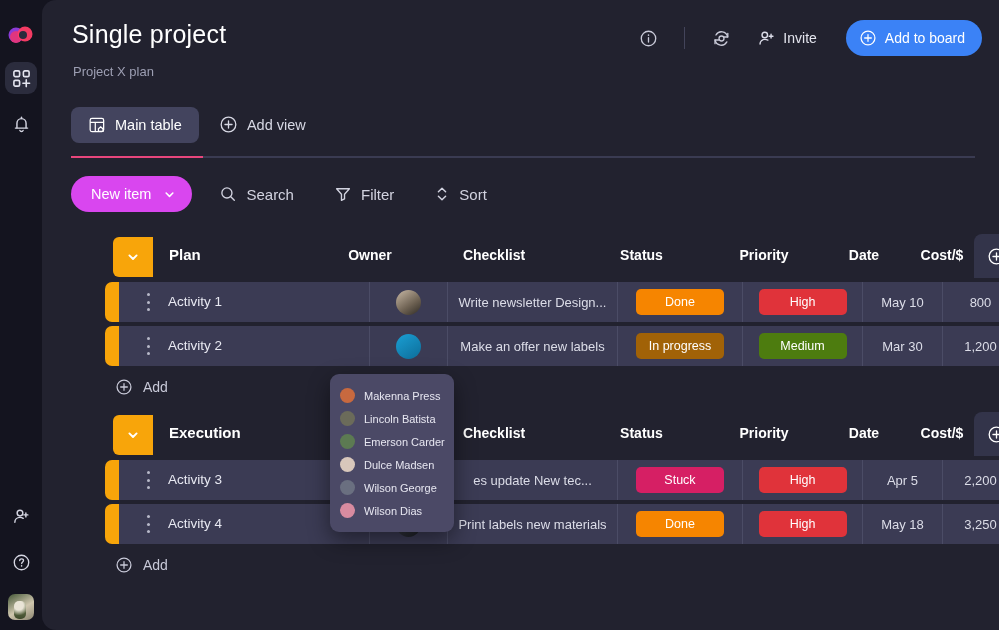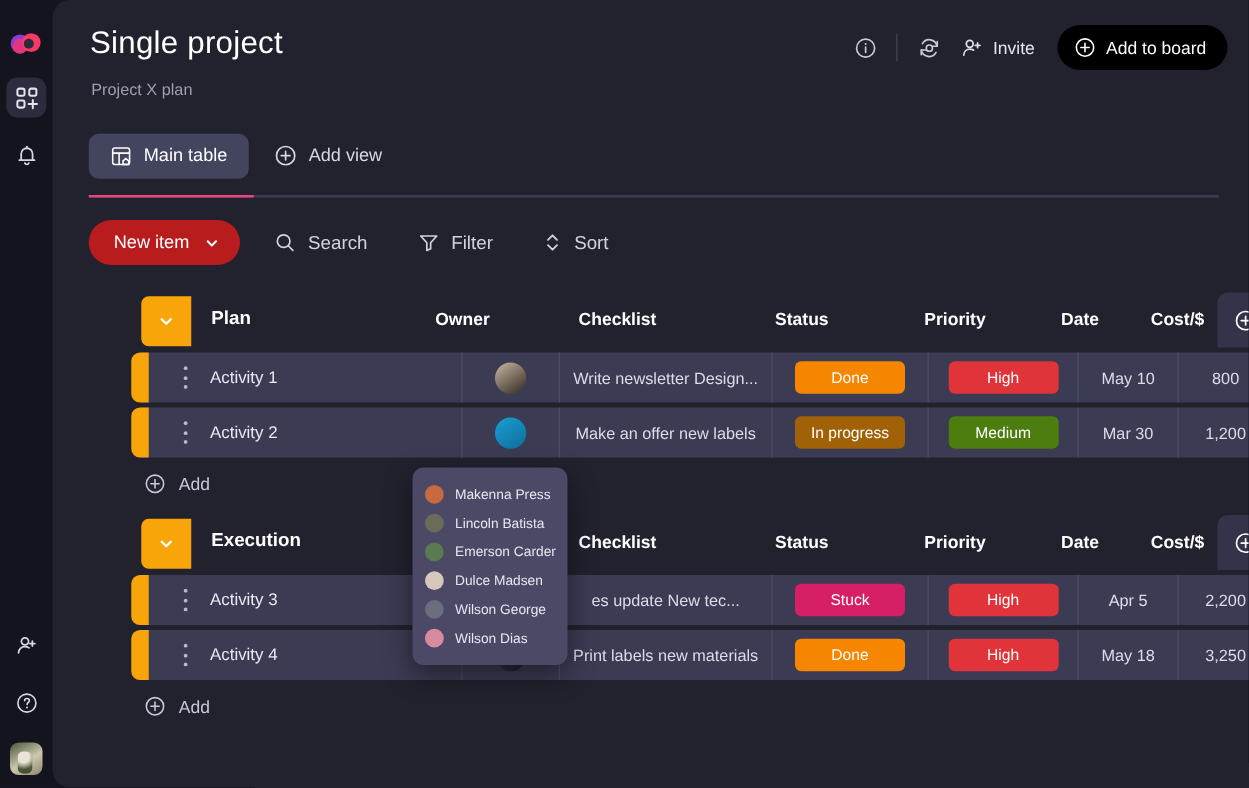--- a/index.html
+++ b/index.html
@@ -48,33 +48,33 @@
   
   .page-title {
     position: absolute; left: 30px; top: 20px;
     font-size: 25px; color: #ffffff; font-weight: 400; letter-spacing: .2px;
   }
   .page-sub {
     position: absolute; left: 31px; top: 64px;
     font-size: 13px; color: #9d9fb3;
   }
 
-  .hdr-actions { position: absolute; right: 17px; top: 20px; display: flex; align-items: center; gap: 0; text-align: center; }
+  .hdr-actions { position: absolute; right: 17px; top: 20px; display: flex; align-items: center; gap: 11px; text-align: center; }
   .icon-btn {
     width: 34px; height: 34px; border-radius: 8px; color: #c9cad8;
     display: flex; align-items: center; justify-content: center;
   }
   .vdiv { width: 1px; height: 22px; background: #43445a; margin: 0 8px; }
   .invite-btn {
     display: flex; align-items: center; gap: 7px; color: #e4e5ee;
     font-size: 14px; padding: 6px 12px 6px 8px; border-radius: 8px;
   }
   .addboard-btn {
     display: flex; align-items: center; gap: 8px;
-    background: #000000; color: #ffffff; font-size: 14px;
+    background: #3b82f6; color: #ffffff; font-size: 14px;
     padding: 9px 17px 9px 13px; border-radius: 20px; margin-left: 6px;
   }
 
   
   .views { position: absolute; left: 29px; top: 106px; display: flex; align-items: center; gap: 8px; }
   .view-tab {
     display: flex; align-items: center; gap: 9px;
     background: #43445e; color: #ffffff; font-size: 14.5px;
     padding: 9px 17px; border-radius: 8px;
   }
@@ -86,21 +86,21 @@
     position: absolute; left: 29px; top: 156px; width: 904px; height: 2px; background: #3a3b52;
   }
   .views-rule::before {
     content:""; position: absolute; left: 0; top: 0; width: 132px; height: 2px; background: #e8467c;
   }
 
   
   .toolbar { position: absolute; left: 29px; top: 176px; display: flex; align-items: center; gap: 6px; }
   .newitem {
     display: flex; align-items: center; gap: 12px;
-    background: #b91c1c; color: #ffffff; font-size: 14.5px;
+    background: #d946ef; color: #ffffff; font-size: 14.5px;
     padding: 10px 16px 10px 20px; border-radius: 19px;
   }
   .tool {
     display: flex; align-items: center; gap: 9px; color: #d2d3e0;
     font-size: 15px; padding: 8px 13px; border-radius: 7px; margin-left: 8px;
   }
 
   
   .grid { position: absolute; left: 71px; top: 232px; width: 905px; }
 

